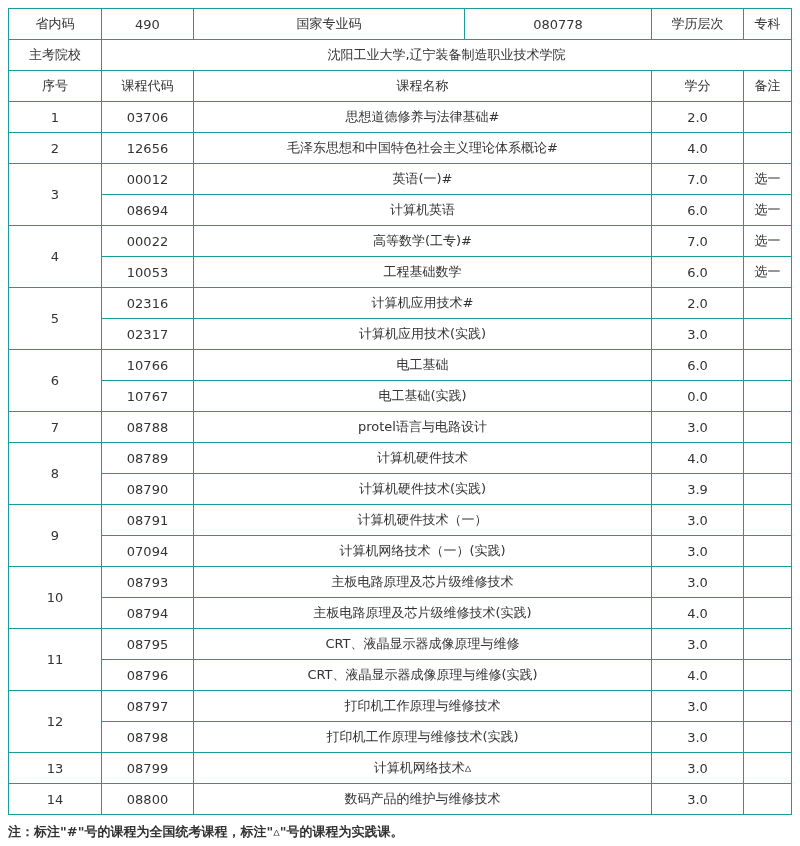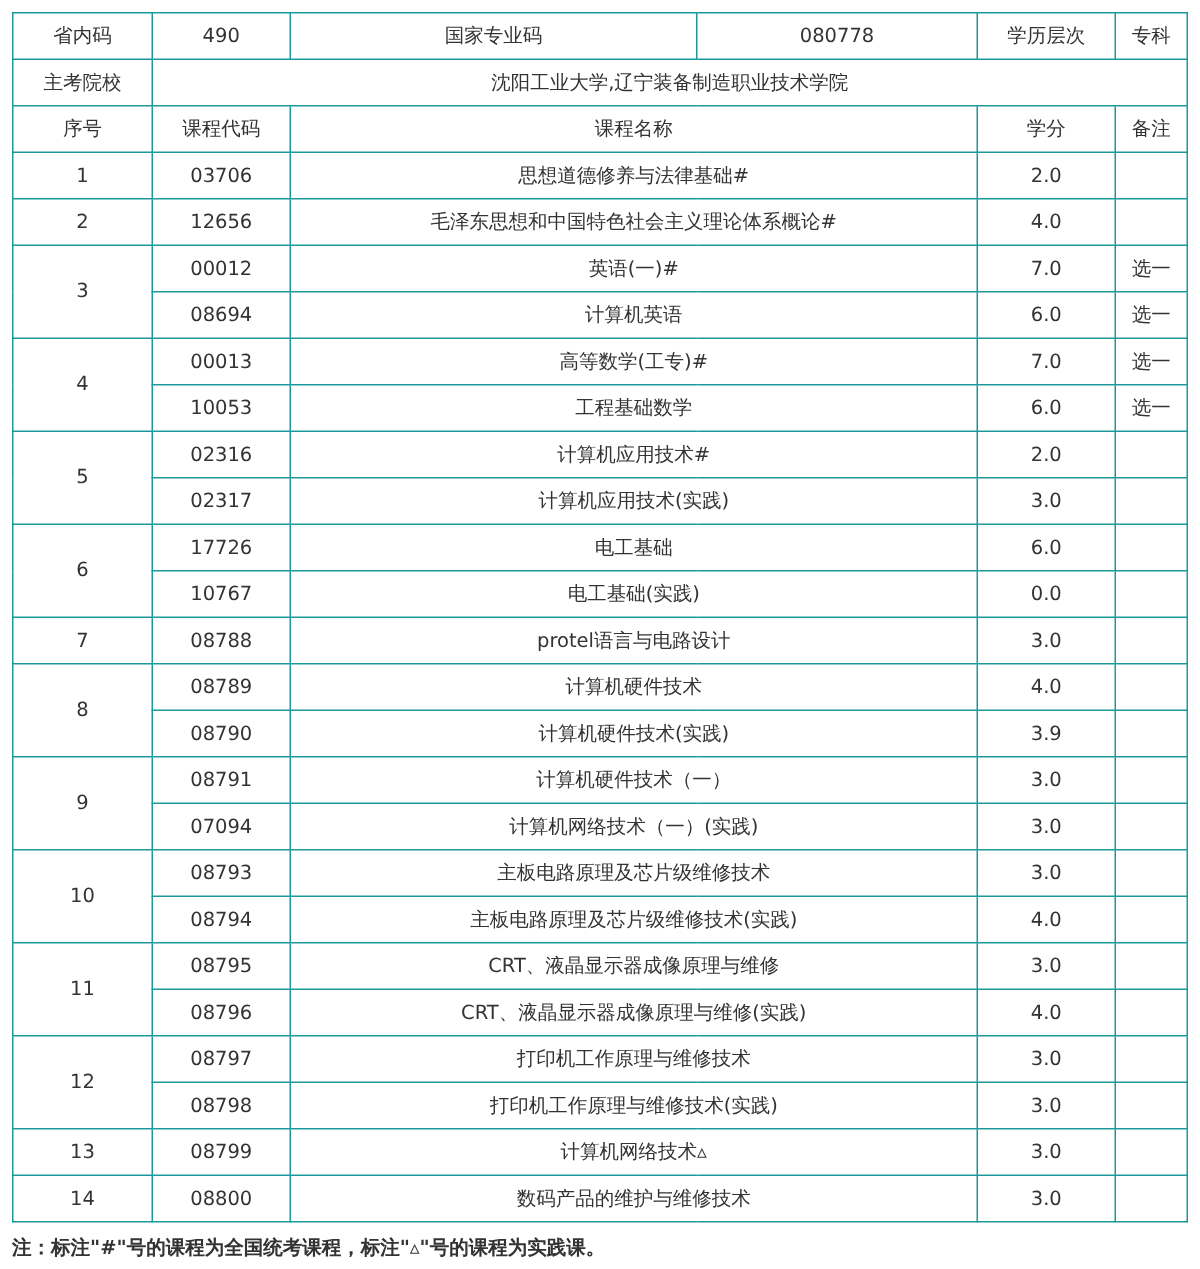--- a/index.html
+++ b/index.html
@@ -62,21 +62,21 @@
         <td>选一</td>
       </tr>
       <tr>
         <td>08694</td>
         <td colspan="2">计算机英语</td>
         <td>6.0</td>
         <td>选一</td>
       </tr>
       <tr>
         <td rowspan="2">4</td>
-        <td>00013</td>
+        <td>00022</td>
         <td colspan="2">高等数学(工专)#</td>
         <td>7.0</td>
         <td>选一</td>
       </tr>
       <tr>
         <td>10053</td>
         <td colspan="2">工程基础数学</td>
         <td>6.0</td>
         <td>选一</td>
       </tr>
@@ -88,21 +88,21 @@
         <td></td>
       </tr>
       <tr>
         <td>02317</td>
         <td colspan="2">计算机应用技术(实践)</td>
         <td>3.0</td>
         <td></td>
       </tr>
       <tr>
         <td rowspan="2">6</td>
-        <td>17726</td>
+        <td>10766</td>
         <td colspan="2">电工基础</td>
         <td>6.0</td>
         <td></td>
       </tr>
       <tr>
         <td>10767</td>
         <td colspan="2">电工基础(实践)</td>
         <td>0.0</td>
         <td></td>
       </tr>

